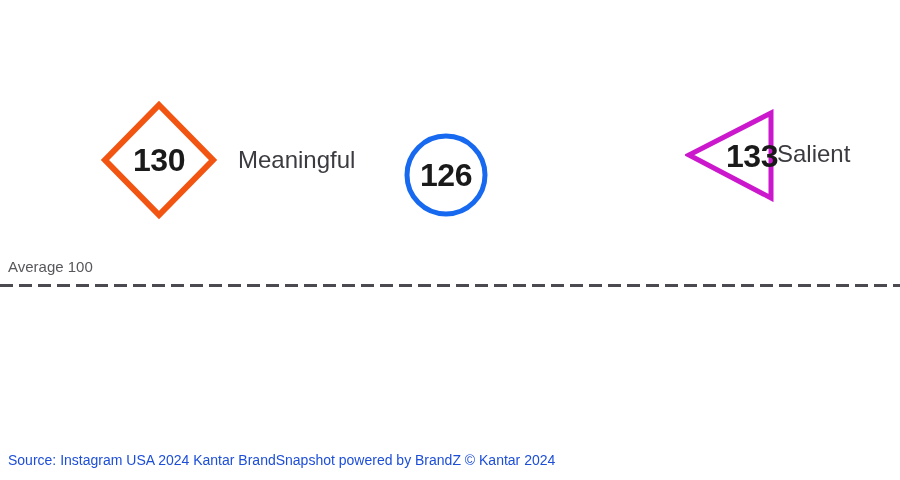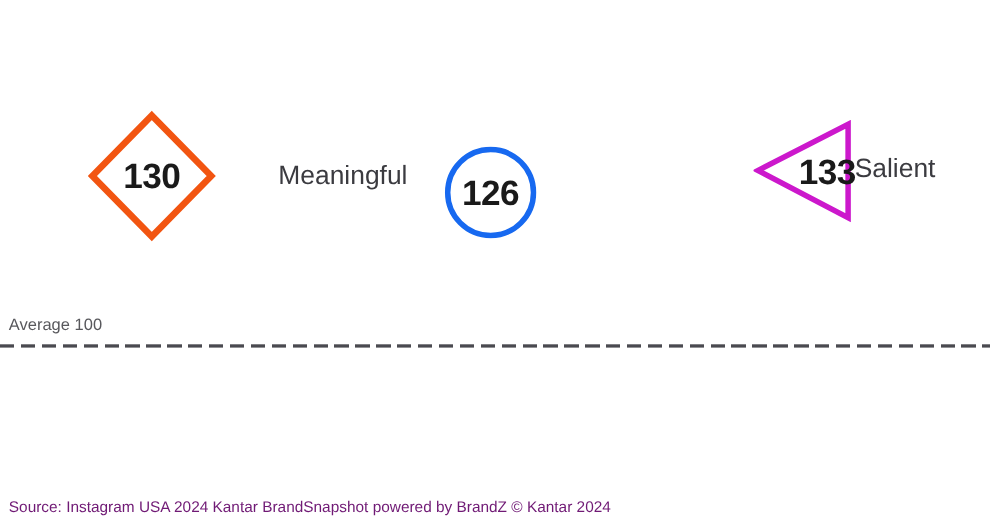--- a/index.html
+++ b/index.html
@@ -57,37 +57,36 @@
   }
 
   .kpi-label {
     font-size: 24px;
     color: #3b3b40;
     white-space: nowrap;
     line-height: 1;
   }
 
   
-  #kpi-meaningful { left: 79px; top: 100px; gap: 36px; }
+  #kpi-meaningful { left: 100px; top: 100px; }
   #kpi-meaningful .kpi-label { margin-left: 20px; }
 
   #kpi-different  { left: 404px; top: 133px; text-align: center; }
   #kpi-different .kpi-label { margin-left: 8px; }
 
   #kpi-salient    { left: 685px; top: 109px; }
   #kpi-salient .kpi-value { justify-content: center; padding-left: 22px; }
   #kpi-salient .kpi-label { margin-left: 2px; align-self: flex-start; margin-top: 33px; }
 
   
   .average-block {
     position: absolute;
     left: 0;
     top: 258px;
     width: 900px;
-    margin-top: 29px;
   }
   .average-label {
     font-size: 15px;
     color: #58585c;
     margin-left: 8px;
     line-height: 1.2;
   }
   .average-line {
     margin-top: 8px;
     width: 900px;
@@ -98,21 +97,21 @@
       rgba(0,0,0,0) 13px, rgba(0,0,0,0) 19px
     );
   }
 
   
   .source {
     position: absolute;
     left: 8px;
     top: 452px;
     font-size: 14px;
-    color: #701a75;
+    color: #1d4ed8;
     line-height: 1.2;
     white-space: nowrap;
   }
 </style>
 </head>
 <body>
 
 <div class="canvas">
 
   <div class="kpi" id="kpi-meaningful">

